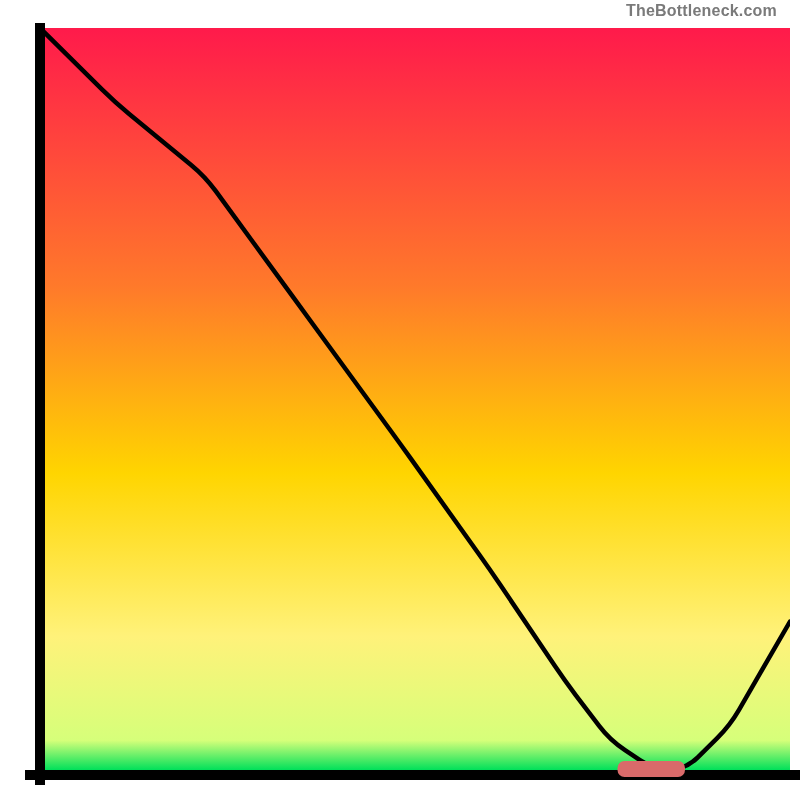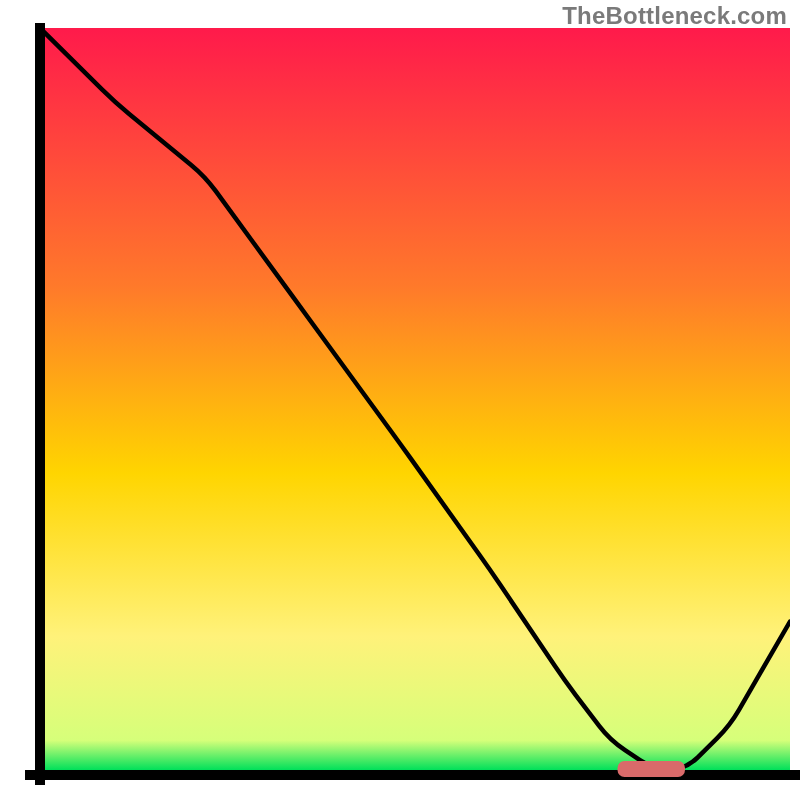--- a/index.html
+++ b/index.html
@@ -13,22 +13,22 @@
   }
   .wrap {
     position: relative;
     width: 800px;
     height: 800px;
     background: #ffffff;
   }
   .attribution {
     position: absolute;
     top: 2px;
-    right: 13px;
-    font-size: 24px;
+    right: 23px;
+    font-size: 16px;
     font-weight: 600;
     color: #7a7a7a;
     letter-spacing: 0.2px;
   }
   svg.chart {
     position: absolute;
     left: 0;
     top: 0;
   }
 </style>

